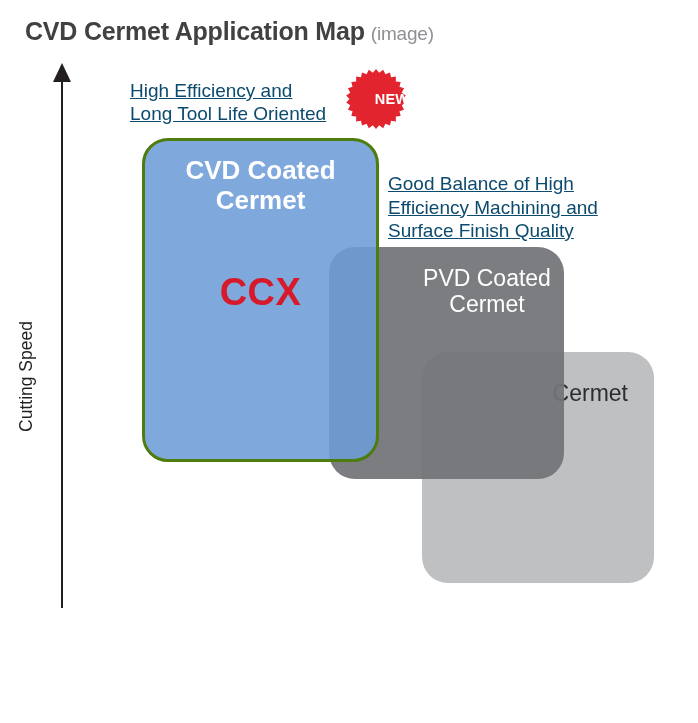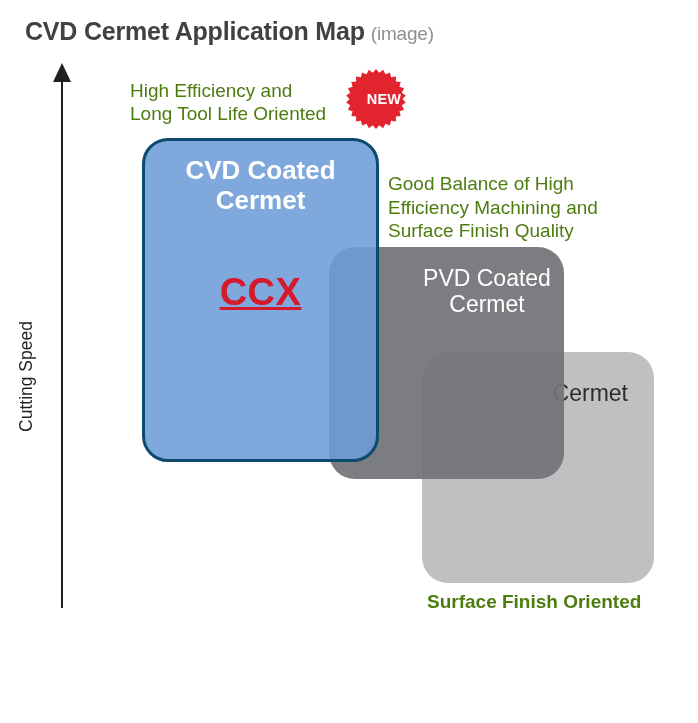--- a/index.html
+++ b/index.html
@@ -100,21 +100,21 @@
     text-align: center;
     font-size: 23px;
     line-height: 26px;
     color: #ffffff;
     white-space: pre-line;
   }
   .box-cvd {
     left: 142px; top: 138px;
     width: 237px; height: 324px;
     background: rgba(109,156,215,0.88);
-    border: 3px solid #0c4a6e;
+    border: 3px solid #4d7c0f;
     z-index: 3;
   }
   .box-cvd .box-label {
     position: absolute;
     left: 0; top: 14px;
     width: 100%;
     text-align: center;
     font-size: 26px;
     line-height: 30px;
     font-weight: 700;
@@ -123,48 +123,48 @@
   }
   .grade {
     position: absolute;
     left: 0; top: 130px;
     width: 100%;
     text-align: center;
     font-size: 38px;
     font-weight: 700;
     letter-spacing: 0.5px;
     color: #D6192B;
-    text-decoration: underline;
   }
   
   .note {
     position: absolute;
     font-size: 19px;
     line-height: 22.5px;
-    color: #4d7c0f;
+    color: #0c4a6e;
     white-space: pre-line;
+    text-decoration: underline;
   }
   .note-high-eff { left: 130px; top: 80px; }
   .note-balance  { left: 388px; top: 172px; line-height: 23.5px; }
   .note-surface  {
     left: 427px; top: 591px;
     font-weight: 700;
     white-space: nowrap;
   }
   
   .new-badge {
     position: absolute;
     left: 344px; top: 67px;
     width: 64px; height: 64px;
     z-index: 4;
   }
   .new-badge svg { position: absolute; left: 0; top: 0; }
   .new-badge .new-text {
     position: absolute;
-    left: 8px; top: 0;
+    left: 16px; top: 0;
     width: 100%; height: 100%;
     display: flex;
     align-items: center;
     justify-content: center;
     font-size: 14.5px;
     font-weight: 700;
     letter-spacing: 0.3px;
     color: #ffffff;
     text-align: right;
   }
@@ -195,21 +195,20 @@
     <div class="box-label">CVD Coated
 Cermet</div>
     <div class="grade">CCX</div>
   </div>
 
   <div class="note note-high-eff">High Efficiency and
 Long Tool Life Oriented</div>
   <div class="note note-balance">Good Balance of High
 Efficiency Machining and
 Surface Finish Quality</div>
-  <div class="note note-surface">Surface Finish Oriented</div>
 
   <div class="new-badge">
     <svg width="64" height="64" viewBox="0 0 64 64">
       <polygon points="32.00,2.00 35.19,5.69 39.18,2.87 41.40,7.22 45.94,5.44 47.05,10.19 51.89,9.54 51.84,14.43 56.69,14.96 55.46,19.68 60.05,21.36 57.73,25.66 61.78,28.38 58.50,32.00 61.78,35.62 57.73,38.34 60.05,42.64 55.46,44.32 56.69,49.04 51.84,49.57 51.89,54.46 47.05,53.81 45.94,58.56 41.40,56.78 39.18,61.13 35.19,58.31 32.00,62.00 28.81,58.31 24.82,61.13 22.60,56.78 18.06,58.56 16.95,53.81 12.11,54.46 12.16,49.57 7.31,49.04 8.54,44.32 3.95,42.64 6.27,38.34 2.22,35.62 5.50,32.00 2.22,28.38 6.27,25.66 3.95,21.36 8.54,19.68 7.31,14.96 12.16,14.43 12.11,9.54 16.95,10.19 18.06,5.44 22.60,7.22 24.82,2.87 28.81,5.69" fill="#E2242F"></polygon>
     </svg>
     <div class="new-text">NEW</div>
   </div>
 
 </div>
 

